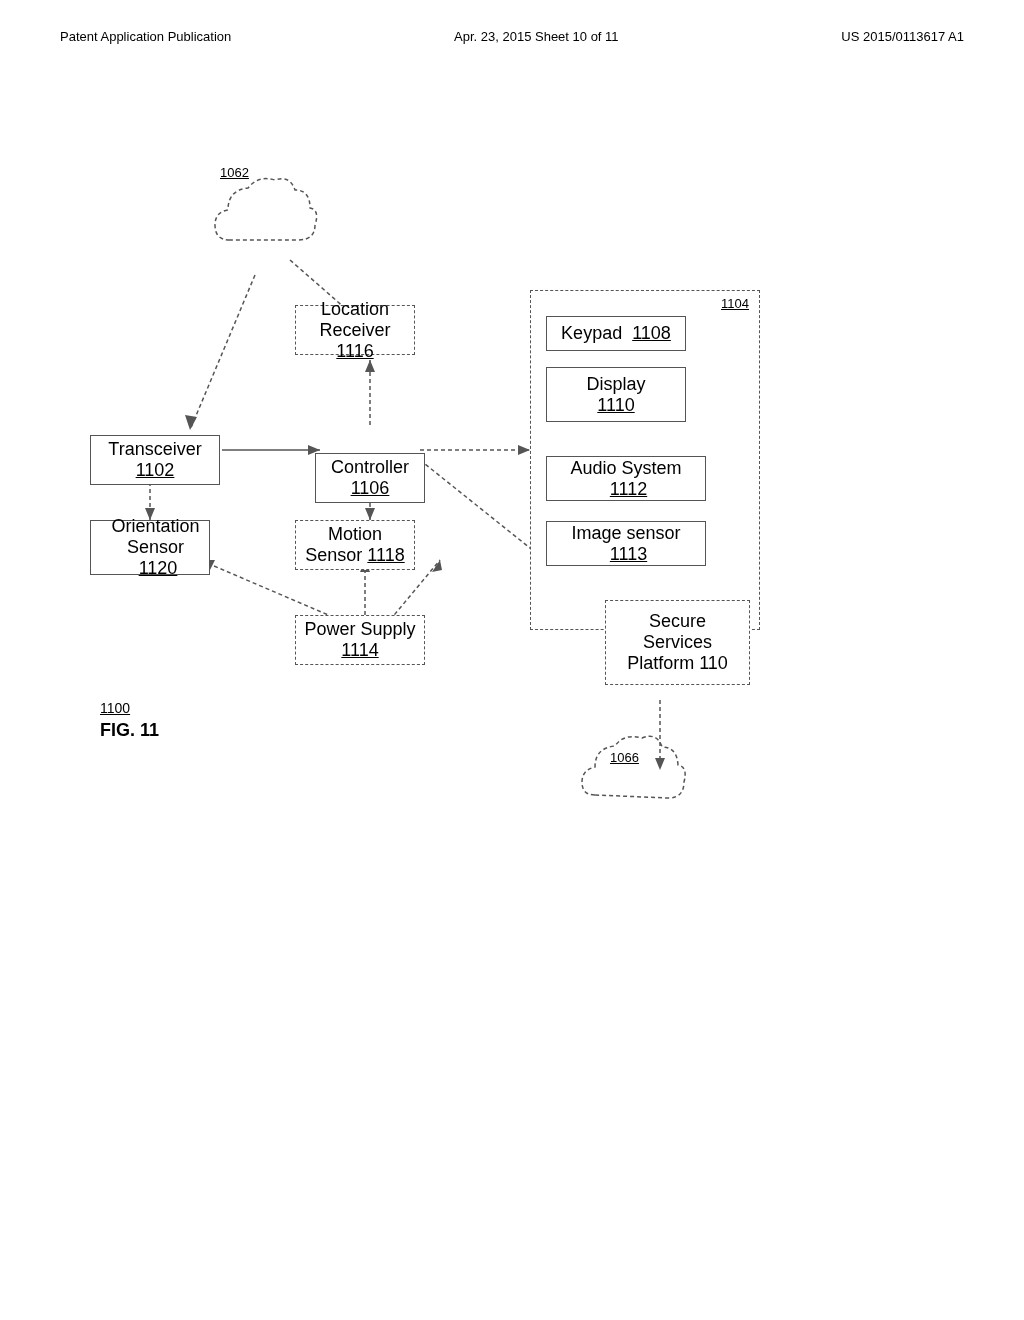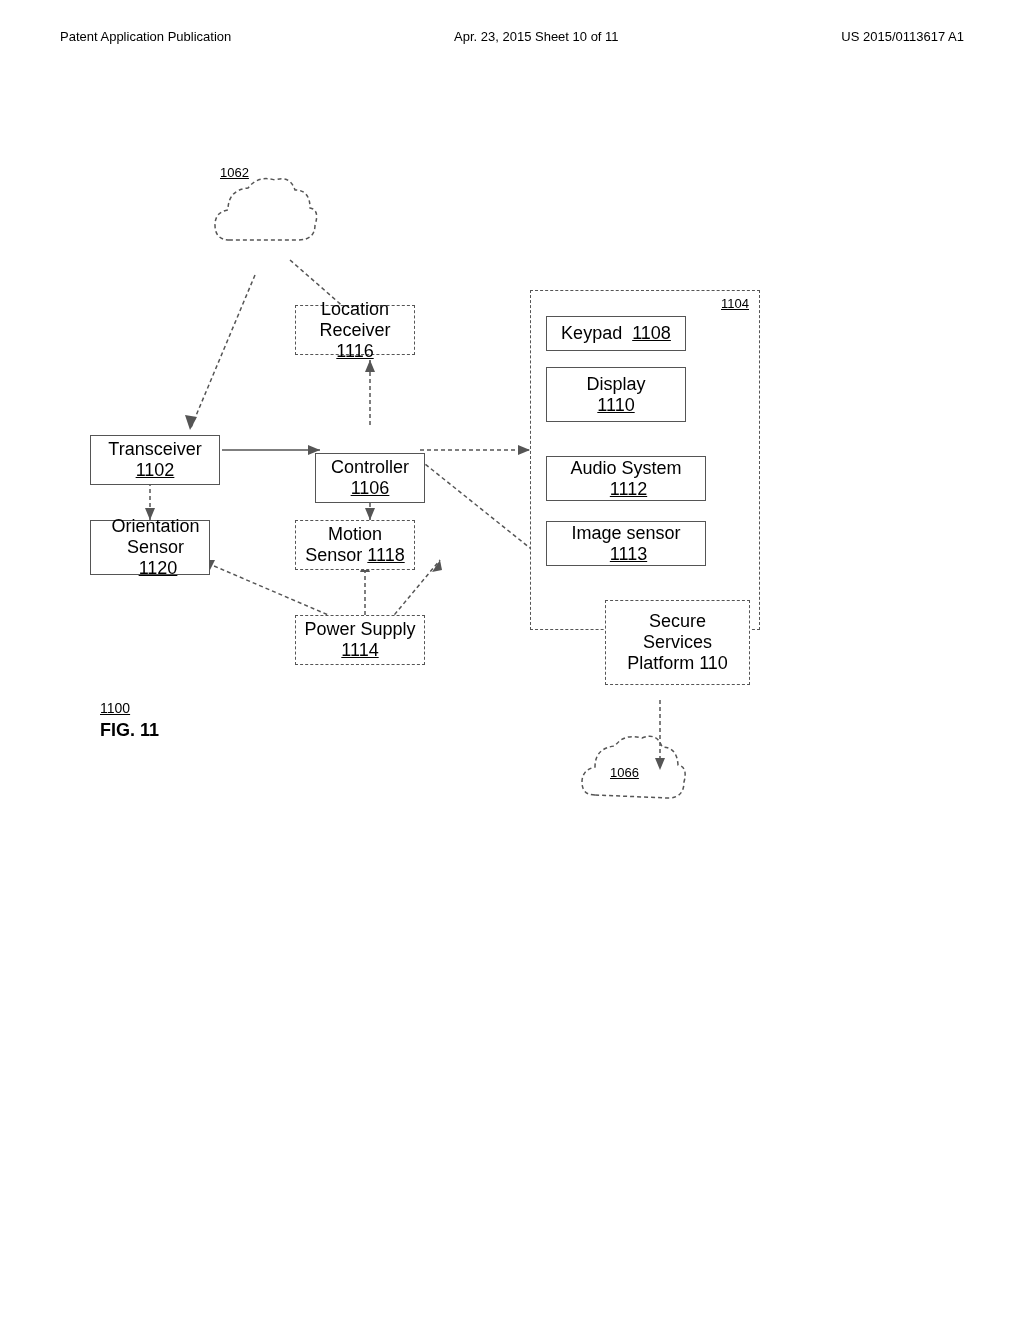--- a/index.html
+++ b/index.html
@@ -201,21 +201,21 @@
   </div>
 
   <div class="box box-dashed" style="left:605px; top:470px; width:145px; height:85px;">
     <span style="text-align:center;">Secure<br>Services<br>Platform 110</span>
   </div>
 
   <div class="cloud" style="left:580px; top:590px;">
     <svg width="110" height="100" viewBox="0 0 110 100">
       <path d="M15,75 Q2,75 2,62 Q2,50 15,47 Q15,28 35,26 Q44,13 62,18 Q77,12 82,27 Q97,27 98,45 Q108,47 104,62 Q104,78 88,78 Z" fill="none" stroke="#555" stroke-width="1.5" stroke-dasharray="4,3"></path>
     </svg>
-    <div style="position:absolute; top:30px; left:30px; font-size:13px;margin-top:15px;">
+    <div style="position:absolute; top:30px; left:30px; font-size:13px;">
       <span class="ref">1066</span>
     </div>
   </div>
 
   <div class="fig-label" style="left:100px; top:570px;">
     <div style="font-size:14px; text-decoration:underline; font-weight:normal;">1100</div>
     <div class="fig-number" style="margin-top:4px;">FIG. 11</div>
   </div>
 
 </div>

